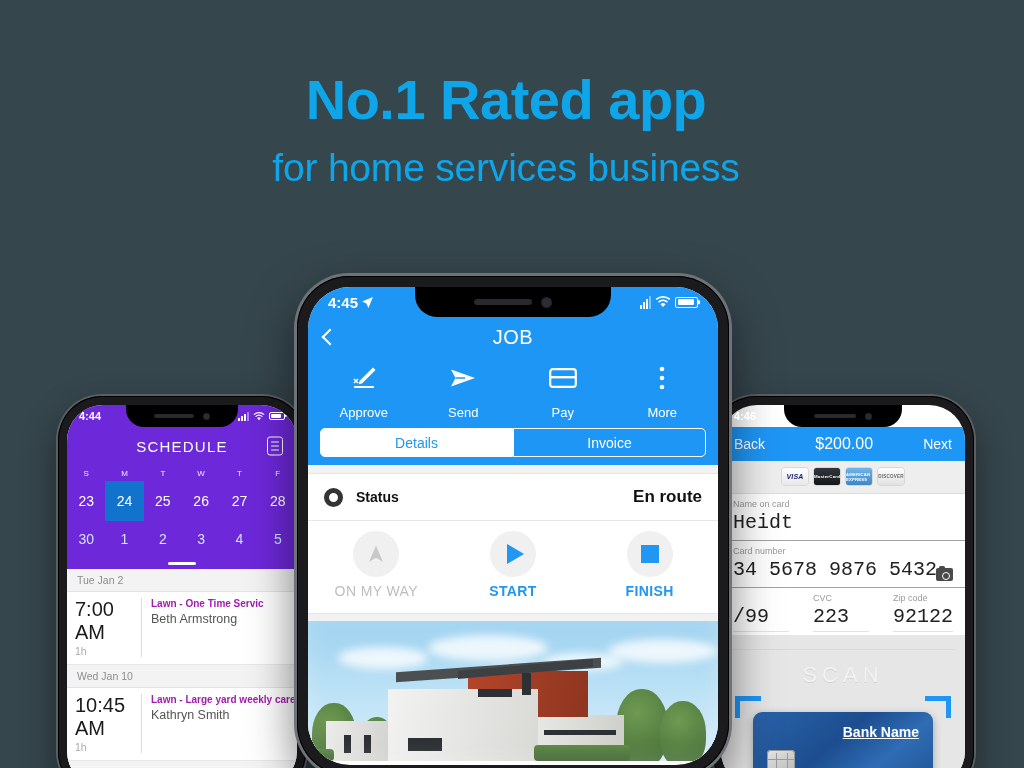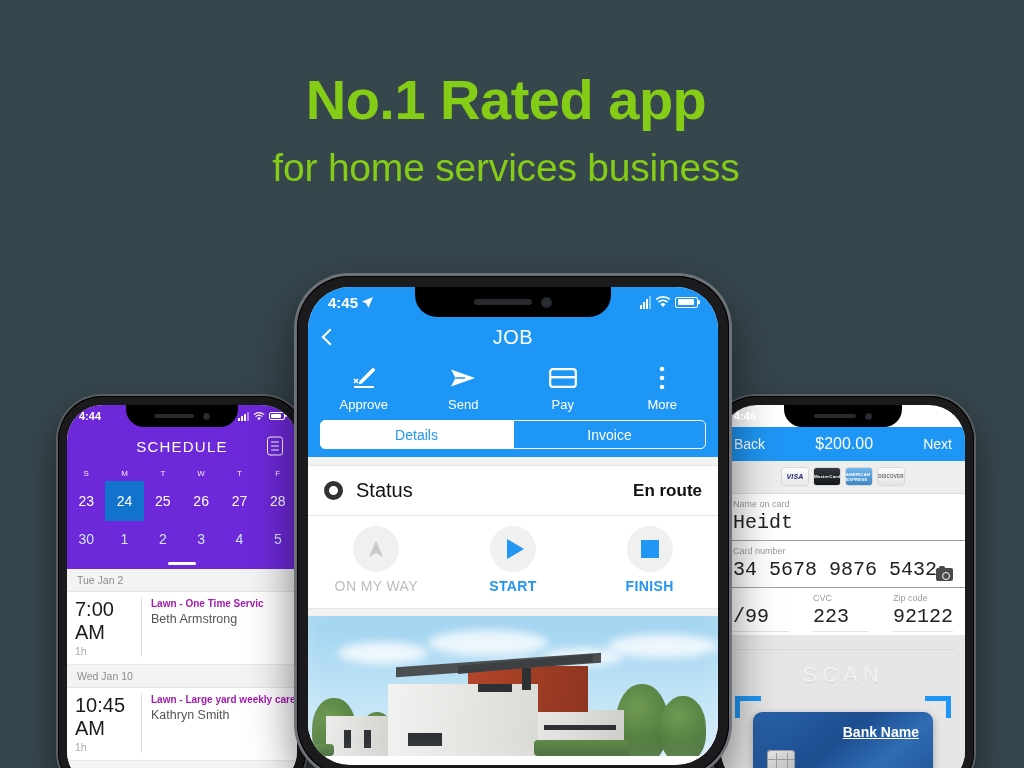--- a/index.html
+++ b/index.html
@@ -6,21 +6,21 @@
   html, body {
     width: 1024px; height: 768px;
     overflow: hidden;
     font-family: "Liberation Sans", sans-serif;
   }
   body { background: #36464d; position: relative; }
 
   
   .headline-wrap {
     position: absolute; top: 72px; left: 0; width: 1012px;
-    text-align: center; color: #84cc16;
+    text-align: center; color: #0ea5e9;
   }
   .headline {
     font-size: 56px; font-weight: bold; letter-spacing: -0.5px;
     line-height: 1.0;
   }
   .subhead {
     font-size: 39px; font-weight: normal; line-height: 1.0;
     margin-top: 20px; letter-spacing: -0.2px;
   }
 
@@ -180,36 +180,36 @@
 
   .job-blue { background: #1e96f5; padding-top: 30px; }
   .job-nav { height: 40px; display: flex; align-items: center; justify-content: center;
     position: relative; color: #fff; }
   .job-title { font-size: 20px; letter-spacing: .5px; }
   .job-back { position: absolute; left: 16px; top: 50%; transform: translateY(-50%) rotate(45deg);
     width: 12px; height: 12px; border-left: 2.4px solid #fff; border-bottom: 2.4px solid #fff; }
   .job-actions { display: flex; padding: 6px 6px 8px; }
   .act { flex: 1 0 0; text-align: center; color: #fff; }
   .act .ico { height: 30px; display: flex; align-items: center; justify-content: center; }
-  .act .lb { font-size: 13px; margin-top: 4px; }
+  .act .lb { font-size: 13px; margin-top: 12px; }
 
   .tabs { display: flex; padding: 0 12px 8px; gap: 0; }
   .tab { flex: 1 0 0; height: 29px; display: flex; align-items: center; justify-content: center;
     font-size: 14px; border: 1px solid #fff; }
   .tab:first-child { border-radius: 5px 0 0 5px; }
   .tab:last-child  { border-radius: 0 5px 5px 0; }
   .tab.active { background: #fff; color: #2196f3; }
   .tab.inactive { background: #1e96f5; color: #fff; }
 
   .job-body { background: #f2f2f2; }
   .status-row { background: #fff; display: flex; align-items: center;
     padding: 13px 16px; border-bottom: 1px solid #e6e6e6; border-top: 1px solid #e6e6e6; }
   .status-dot { width: 19px; height: 19px; border-radius: 50%;
     border: 5px solid #333; margin-right: 13px; flex: none; }
-  .status-lbl { font-size: 20px; font-weight: normal; color: #111; }
+  .status-lbl { font-size: 14px; font-weight: bold; color: #111; }
   .status-val { margin-left: auto; font-size: 17px; font-weight: bold; color: #111; }
 
   .state-row { background: #fff; display: flex; padding: 10px 0 14px;
      box-shadow: 0 1px 0 #e6e6e6; }
   .state { flex: 1 0 0; text-align: center; }
   .state .circ { width: 46px; height: 46px; border-radius: 50%; background: #f0f0f0;
     margin: 0 auto; display: flex; align-items: center; justify-content: center; }
   .state .cap { font-size: 14px; margin-top: 6px; letter-spacing: .4px; }
   .state.off .cap { color: #bdbdbd; }
   .state.on  .cap { color: #2196f3; font-weight: bold; }

